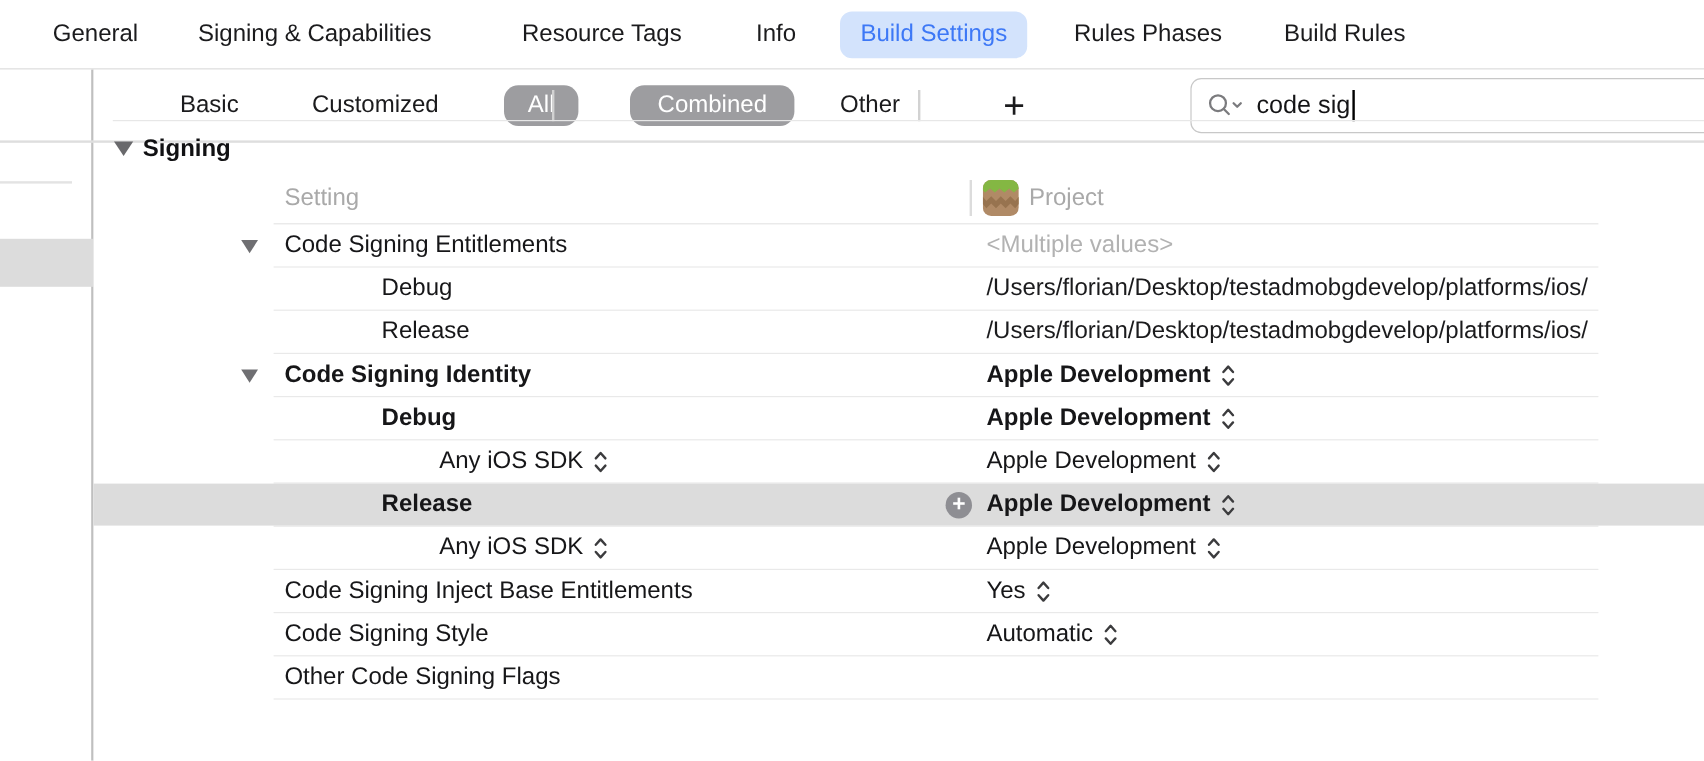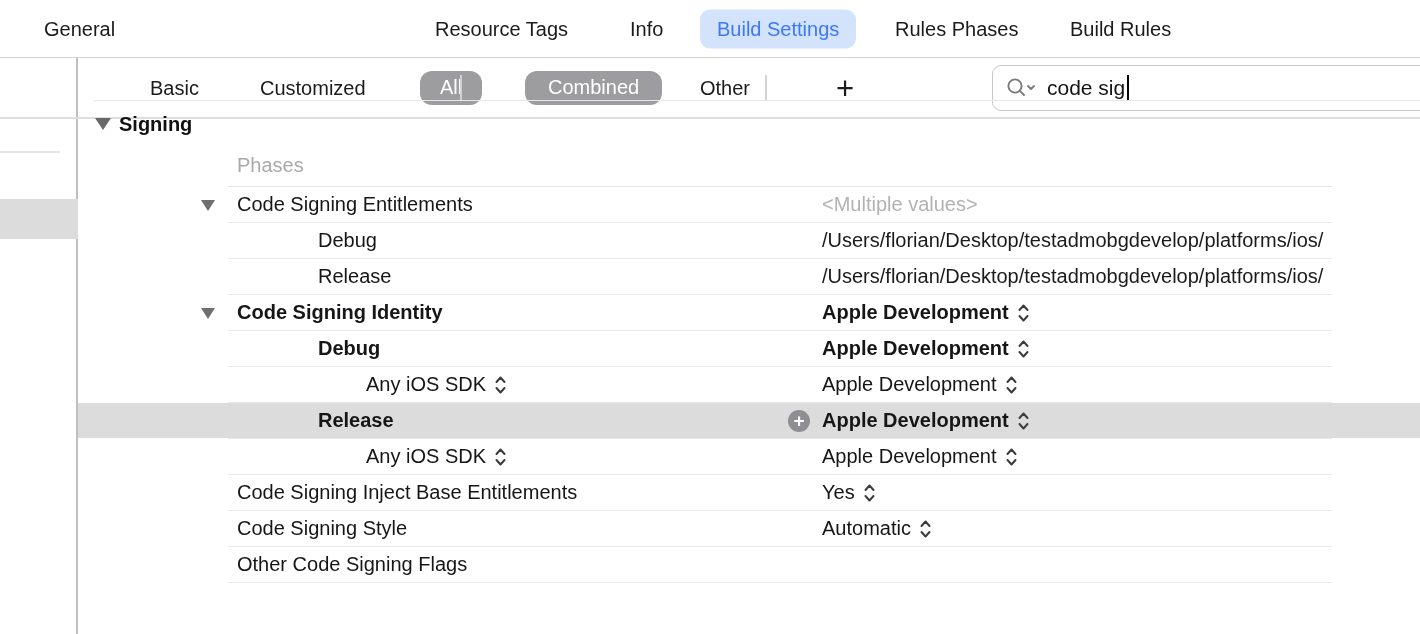--- a/index.html
+++ b/index.html
@@ -75,20 +75,21 @@
   .plus-badge { position:absolute; z-index:1; left:560px; top:7px; width:22px; height:22px; border-radius:50%;
                 background:#8e8e93; color:#fff; font-size:19px; font-weight:700; line-height:21px;
                 text-align:center; }
   .stepper { flex:0 0 auto; display:block; }
 </style>
 </head>
 <body>
 
 <div class="tabbar">
   <span class="tab t1">General</span>
+  <span class="tab t2">Signing &amp; Capabilities</span>
   <span class="tab t3">Resource Tags</span>
   <span class="tab t4">Info</span>
   <span class="tab selected">Build Settings</span>
   <span class="tab t6">Rules Phases</span>
   <span class="tab t7">Build Rules</span>
 </div>
 
 <div class="main">
 
   <div class="sidebar">
@@ -121,21 +122,37 @@
     </div>
 
     <div class="section-divider"></div>
     <div class="section-head">
       <span class="disc-big"></span>
       <span class="section-title">Signing</span>
     </div>
 
     <div class="bs-table">
       <div class="tbl-header">
-        <span class="hdr-setting">Phases</span>
+        <span class="hdr-setting">Setting</span>
+        <span class="hdr-right">
+          <span class="hdr-vdiv"></span>
+          <svg class="hdr-icon" width="30" height="30" viewBox="0 0 30 30">
+            <defs>
+                <clipPath id="gc">
+                  <rect width="30" height="30" rx="7"></rect>
+                </clipPath>
+              </defs>
+            <g clip-path="url(#gc)">
+              <rect width="30" height="30" fill="#b08a66"></rect>
+              <path d="M0 0 H30 V7 L26 10.5 L22 7 L18 10.5 L14 7 L10 10.5 L6 7 L2 10.5 L0 8.5 Z" fill="#84b743"></path>
+              <path d="M0 14 L3 17.5 L7 13.5 L11 17.5 L15 13.5 L19 17.5 L23 13.5 L27 17.5 L30 14 V20 L27 23.5 L23 19.5 L19 23.5 L15 19.5 L11 23.5 L7 19.5 L3 23.5 L0 20 Z" fill="#97734f"></path>
+            </g>
+          </svg>
+          <span class="hdr-project">Project</span>
+        </span>
       </div>
       <div id="rows-host">
           <div class="bs-row">
             <span class="disc"></span>
             <div class="cell-label indent0">
               <span>Code Signing Entitlements</span>
             </div>
             <div class="cell-value muted">
               <span>&lt;Multiple values&gt;</span>
             </div>

